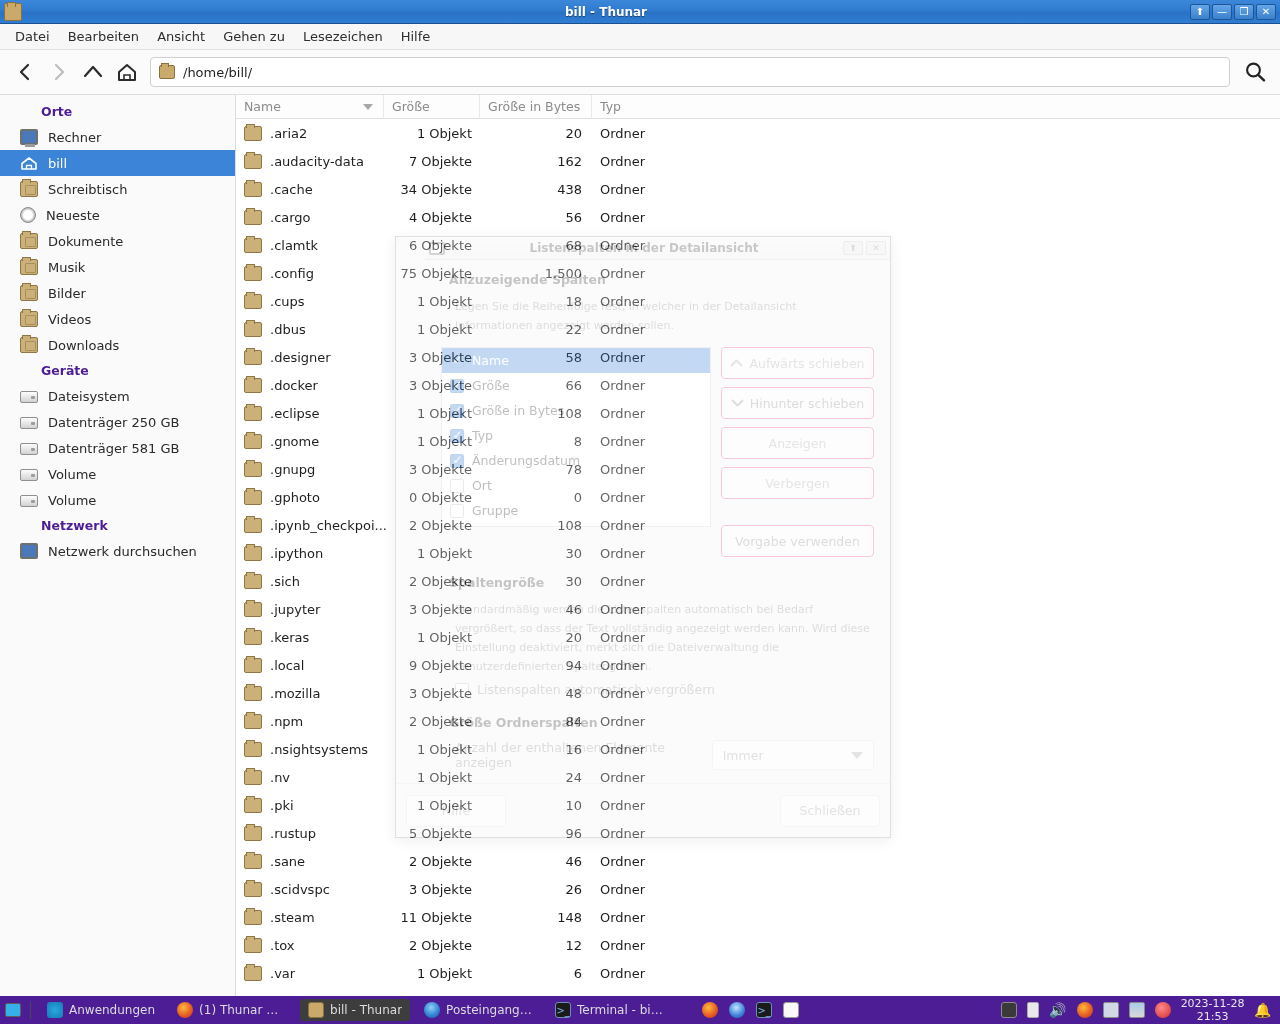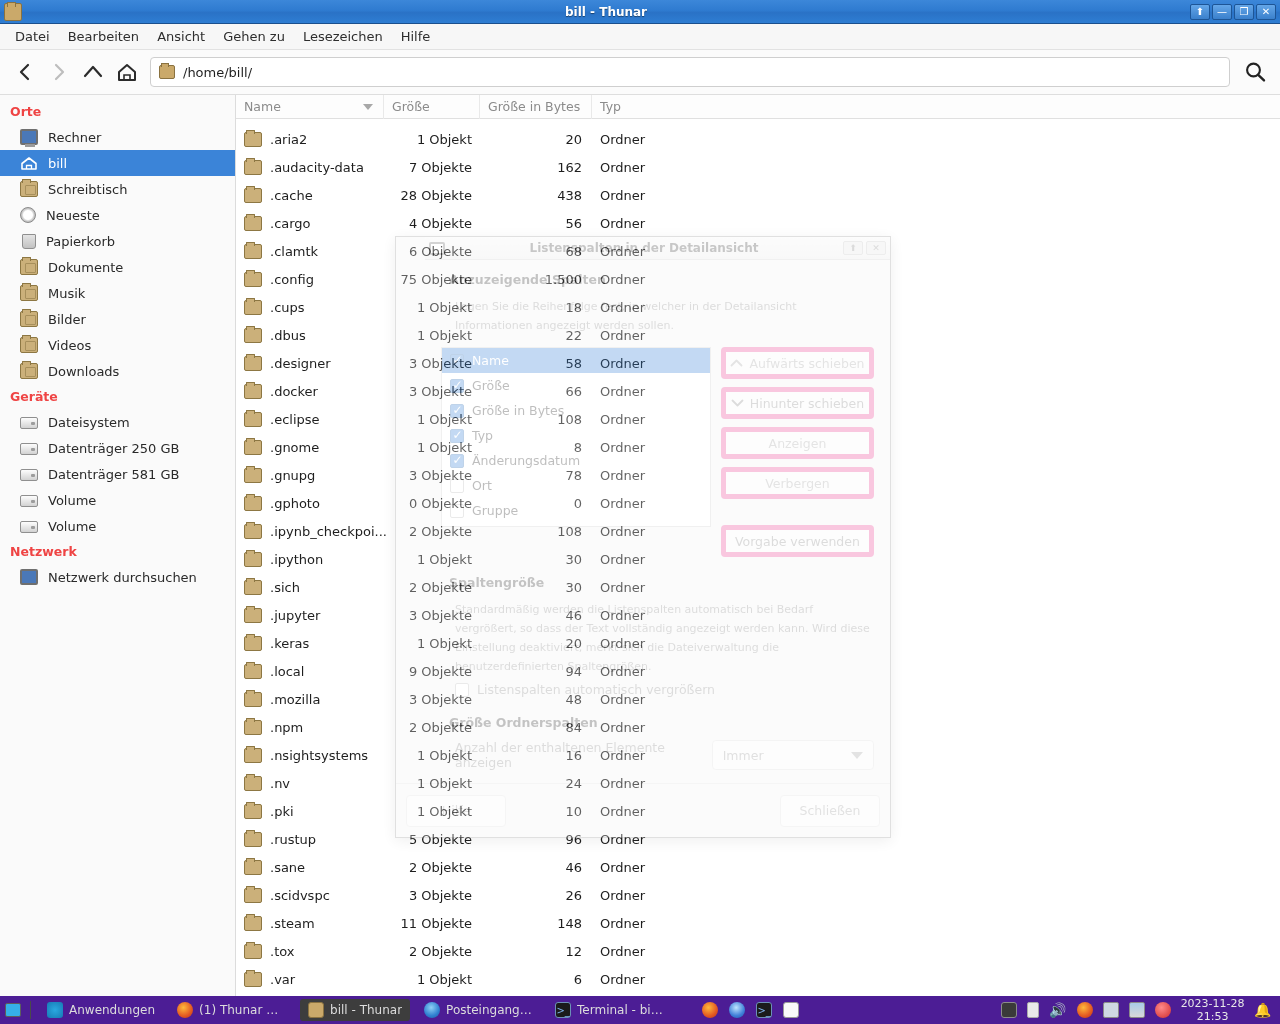--- a/index.html
+++ b/index.html
@@ -74,21 +74,21 @@
   .path-text { font-size: 13px; color: #1f1f1f; }
   .search-btn { width: 34px; height: 34px; display:flex; align-items:center; justify-content:center; }
 
   
   .sidebar {
     position: absolute; left: 0; top: 95px; width: 236px; bottom: 28px;
     background: #fafafa; border-right: 1px solid #dcdcdc;
     padding-top: 4px; overflow: hidden;
   }
   .side-head {
-    font-size: 12.5px; font-weight: bold; color: #ef4444; padding: 5px 0 5px 10px;
+    font-size: 12.5px; font-weight: bold; color: #4c1d95; padding: 5px 0 5px 10px; margin-left: 31px;
   }
   .side-row {
     display: flex; align-items: center; height: 26px; padding-left: 20px; gap: 10px;
     font-size: 13px; color: #2a2a2a;
   }
   .side-row.selected { background: #3b84d8; color: #ffffff; }
   .side-ico { width: 18px; height: 16px; flex: none; position: relative; }
 
   
   .ic-folder { background:#cbb07a; border:1px solid #8d7743; border-radius:2px; }
@@ -116,21 +116,21 @@
     align-items: center; font-size: 12.5px; color: #8b8b8b;
   }
   .ch { padding: 0 8px; height: 24px; line-height: 24px; border-right: 1px solid #e9e9e9; position: relative; }
   .ch-sort { position: absolute; right: 10px; top: 9px; width: 0; height: 0;
     border-left: 5px solid transparent; border-right: 5px solid transparent; border-top: 6px solid #a8a8a8; }
   .c-name { width: 148px; }
   .c-size { width: 96px; }
   .c-bytes { width: 112px; }
   .c-type { width: 120px; border-right: none; }
 
-  .frow { display: flex; height: 28px; align-items: flex-end; font-size: 13px; color: #1e1e1e; }
+  .frow { display: flex; height: 28px; align-items: center; font-size: 13px; color: #1e1e1e; }
   .f-name { width: 148px; display: flex; align-items: center; gap: 8px; padding-left: 8px; white-space: nowrap; }
   .f-size { width: 96px; text-align: right; padding-right: 8px; }
   .f-bytes { width: 112px; text-align: right; padding-right: 10px; }
   .f-type { width: 120px; padding-left: 8px; }
   .fico { width: 18px; height: 15px; flex: none; position: relative;
     background:#cbb07a; border:1px solid #8d7743; border-radius:2px; }
   .fico::before { content:""; position:absolute; left:1px; top:-3px; width:7px; height:3px;
     background:#cbb07a; border:1px solid #8d7743; border-bottom:none; border-radius:1px 1px 0 0; }
 
   
@@ -160,21 +160,21 @@
 
   .dlg-cols { display: flex; gap: 10px; margin-top: 12px; }
   .listbox { width: 282px; height: 180px; background: #fff; border: 1px solid #d0d0d0; overflow: hidden; }
   .lrow { display: flex; align-items: center; gap: 8px; height: 25px; padding-left: 8px; color: #2c2c2c; font-size: 12.5px; }
   .lrow.sel { background: #3b84d8; color: #fff; }
   .cbx { width: 14px; height: 14px; border: 1px solid #bdbdbd; background: #fff; border-radius: 2px; flex: none; position: relative; }
   .cbx.on { background: #3b84d8; border-color: #2f6fb8; }
   .cbx.on::after { content: "✓"; position: absolute; left: 1.5px; top: -2px; color: #fff; font-size: 12px; font-weight: bold; }
 
   .btncol { display: flex; flex-direction: column; gap: 8px; width: 160px; }
-  .dbtn { height: 32px; border: 5px solid #ec4899; background: #fbfbfb; border-radius: 4px;
+  .dbtn { height: 32px; border: 1px solid #ec4899; background: #fbfbfb; border-radius: 4px;
     display: flex; align-items: center; justify-content: center; gap: 6px; color: #a7a7a7; font-size: 12.5px; }
   .dbtn.enabled { color: #8d8d8d; }
   .dbtn.spacer { border: none; background: none; height: 10px; }
 
   .dlg-sec2 { padding: 18px 16px 0 16px; }
   .chk-line { display: flex; align-items: center; gap: 8px; margin-left: 14px; margin-top: 6px; color: #8e8e8e; }
   .combo-row { display: flex; align-items: center; justify-content: flex-end; margin-left: 14px; margin-top: 8px; }
   .combo-lab { color: #8e8e8e; font-size: 12.5px; }
   .combo { width: 170px; height: 30px; border: 1px solid #dedede; border-radius: 4px; background: #fbfbfb;
     display: flex; align-items: center; padding: 0 10px; color: #9a9a9a; font-size: 12.5px; }
@@ -293,24 +293,20 @@
     </div>
     <div class="side-row">
       <span class="side-ico ic-folder"></span>
       <span>Schreibtisch</span>
     </div>
     <div class="side-row">
       <span class="side-ico ic-clock"></span>
       <span>Neueste</span>
     </div>
     <div class="side-row">
-      <span class="side-ico ic-trash"></span>
-      <span>Papierkorb</span>
-    </div>
-    <div class="side-row">
       <span class="side-ico ic-folder"></span>
       <span>Dokumente</span>
     </div>
     <div class="side-row">
       <span class="side-ico ic-folder"></span>
       <span>Musik</span>
     </div>
     <div class="side-row">
       <span class="side-ico ic-folder"></span>
       <span>Bilder</span>
@@ -380,21 +376,21 @@
           </div>
           <div class="f-size">7 Objekte</div>
           <div class="f-bytes">162</div>
           <div class="f-type">Ordner</div>
         </div>
         <div class="frow">
           <div class="f-name">
             <span class="fico"></span>
             <span>.cache</span>
           </div>
-          <div class="f-size">28 Objekte</div>
+          <div class="f-size">34 Objekte</div>
           <div class="f-bytes">438</div>
           <div class="f-type">Ordner</div>
         </div>
         <div class="frow">
           <div class="f-name">
             <span class="fico"></span>
             <span>.cargo</span>
           </div>
           <div class="f-size">4 Objekte</div>
           <div class="f-bytes">56</div>

